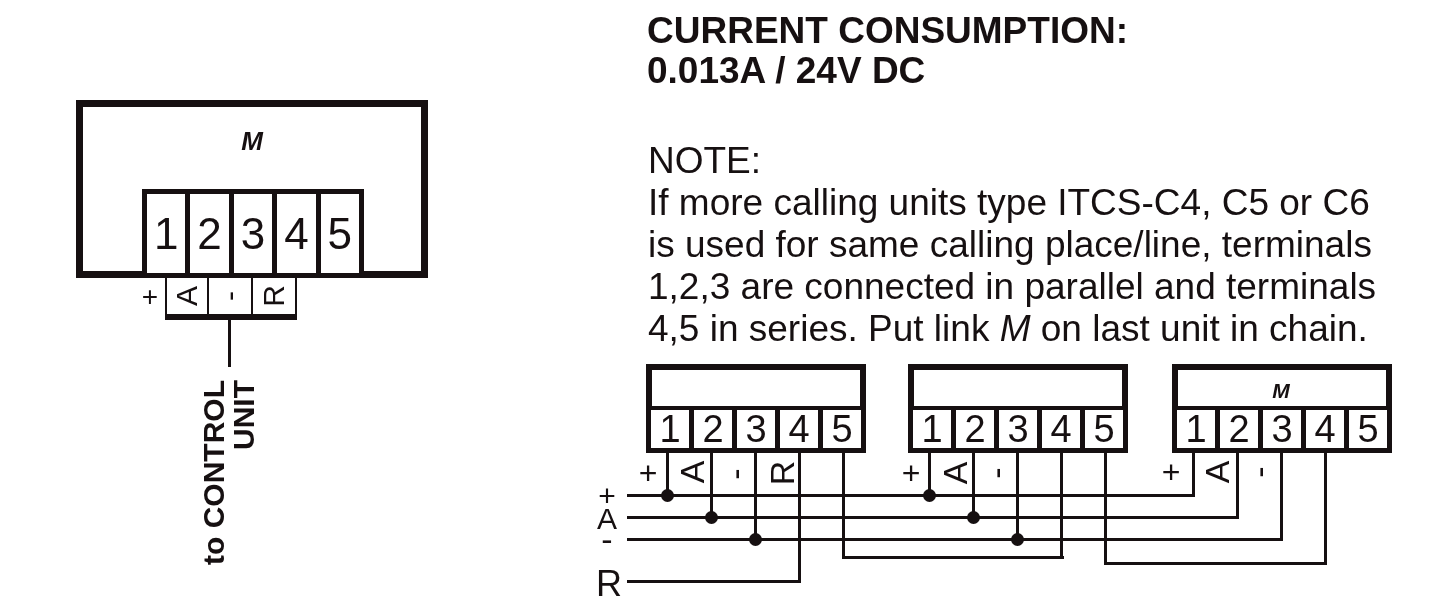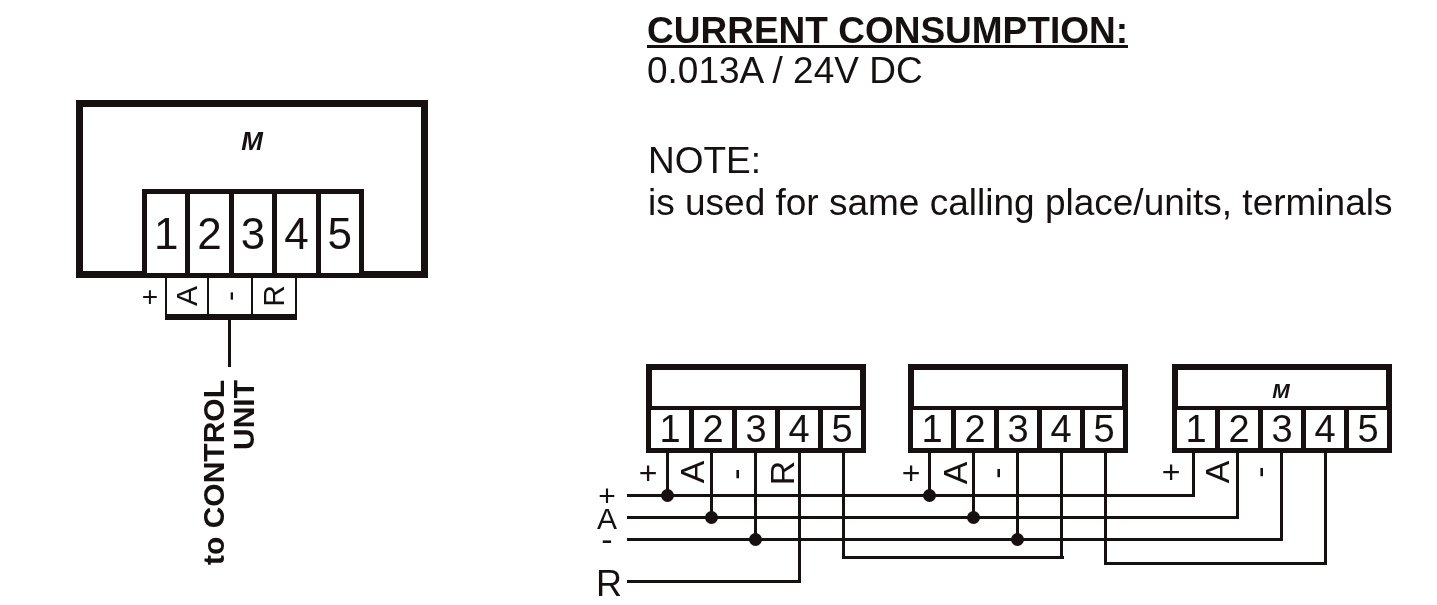--- a/index.html
+++ b/index.html
@@ -1,22 +1,22 @@
 <!DOCTYPE html>
 <html><head>
 <meta charset="utf-8">
 <style>
   html,body{margin:0;padding:0;background:#ffffff;}
   .stage{position:relative;width:1437px;height:605px;background:#ffffff;overflow:hidden;
          font-family:"Liberation Sans",sans-serif;color:#161011;}
   .ln{position:absolute;background:#161011;}
   .dot{position:absolute;width:13px;height:13px;border-radius:50%;background:#161011;}
   .hd{position:absolute;font-weight:bold;font-size:38px;white-space:nowrap;}
-  .hd2{position:absolute;font-weight:bold;font-size:37px;white-space:nowrap;text-decoration:underline;}
-  .val{position:absolute;font-weight:normal;font-size:37px;white-space:nowrap;text-align:right;}
+  .hd2{position:absolute;font-weight:bold;font-size:37px;white-space:nowrap;}
+  .val{position:absolute;font-weight:bold;font-size:37px;white-space:nowrap;text-align:right;}
   .note{position:absolute;left:648px;top:140px;font-weight:normal;font-size:37px;line-height:42px;white-space:nowrap;}
   .it{font-style:italic;}
   .box{position:absolute;border:7px solid #161011;box-sizing:border-box;background:#ffffff;}
   .ubox{position:absolute;border:6px solid #161011;box-sizing:border-box;background:#ffffff;}
   .cellrow{position:absolute;box-sizing:border-box;display:flex;background:#ffffff;}
   .cellrow.lft{border:5px solid #161011;}
   .cellrow.rgt{border:5px solid #161011;border-top:none;}
   .cell{flex:1 1 0;display:flex;align-items:center;justify-content:center;border-right:5px solid #161011;}
   .cell:last-child{border-right:none;}
   .numL{font-size:44px;} .numR{font-size:38px;}
@@ -35,21 +35,24 @@
 </head>
 <body>
 
 <div class="stage">
 
   <div class="hd2" style="left:647px;top:10px;">CURRENT CONSUMPTION:</div>
   <div class="val" style="left:647px;top:50px;">0.013A / 24V DC</div>
 
   <div class="note">
     <div>NOTE:</div>
-    <div>is used for same calling place/units, terminals</div>
+    <div>If more calling units type ITCS-C4, C5 or C6</div>
+    <div>is used for same calling place/line, terminals</div>
+    <div>1,2,3 are connected in parallel and terminals</div>
+    <div><span>4,5 in series. Put link </span><span class="it">M</span><span> on last unit in chain.</span></div>
   </div>
 
   <svg width="1437" height="605">
     <polyline points="167,189 187,159 318,159 340,189" fill="none" stroke="#161011" stroke-width="2.6"></polyline>
     <polyline points="1194,410 1215,378 1348,378 1370,410" fill="none" stroke="#161011" stroke-width="2.6"></polyline>
   </svg>
 
   <div class="box" style="left:76px;top:100px;width:352px;height:178px;"></div>
   <div class="mlab" style="left:222px;top:126px;width:60px;font-size:26px;">M</div>
 

